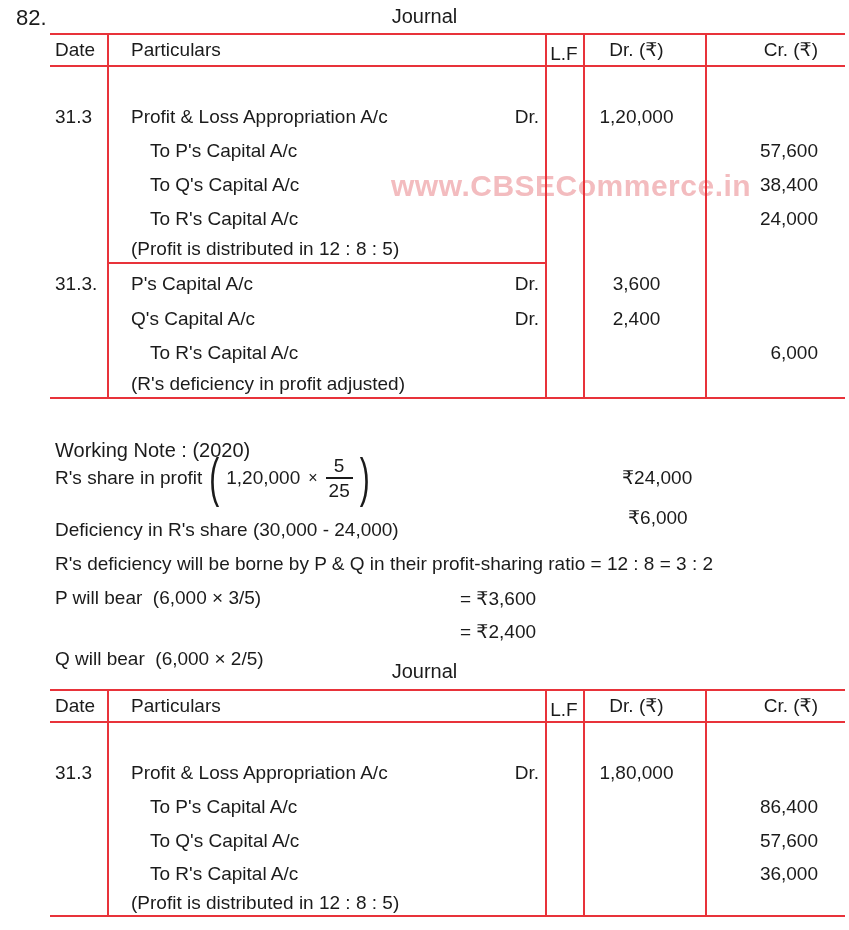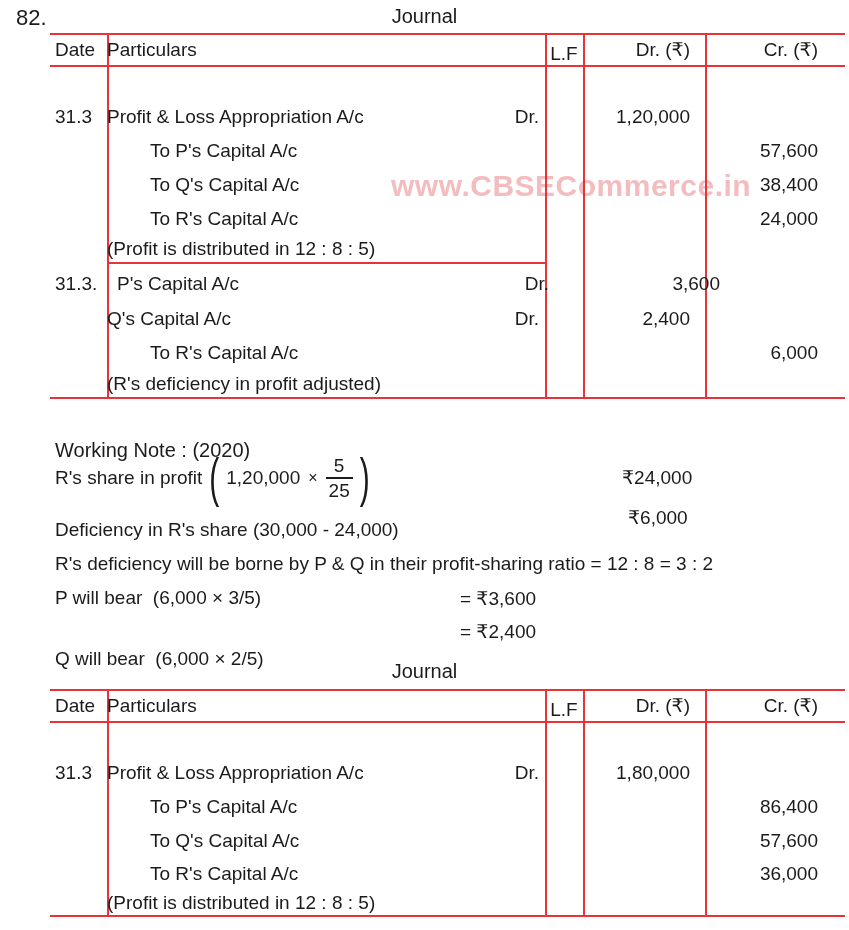--- a/index.html
+++ b/index.html
@@ -31,26 +31,26 @@
   .vl2{left:495px;}
   .vl3{left:533px;}
   .vl4{left:655px;}
   .sep{position:absolute;top:229px;left:57px;width:440px;height:2px;background:#e8333a;}
   .trow{
     position:absolute;left:0;width:795px;
     display:grid;grid-template-columns:57px 438px 38px 122px 140px;
     align-items:center;
   }
   .cd{grid-column:1;padding-left:5px;}
-  .cp{grid-column:2;padding-left:0;display:flex;justify-content:space-between;align-items:center;}
+  .cp{grid-column:2;padding-left:24px;display:flex;justify-content:space-between;align-items:center;}
   .cp .drlbl{padding-right:6px;}
   .cp-ind{padding-left:43px;}
   .cp-nar{}
   .cl{grid-column:3;text-align:center;margin-top:8px;}
-  .cdr{grid-column:4;text-align:right;padding-right:15px;}
+  .cdr{grid-column:4;text-align:center;padding-right:15px;}
   .ccr{grid-column:5;text-align:right;padding-right:27px;}
   
   .wn{position:absolute;left:55px;white-space:pre;z-index:2;}
   .wn-head{top:415px;font-size:20px;margin-top:24px;}
   .wn-f1{top:447px;height:62px;display:flex;align-items:center;gap:6px;white-space:pre;}
   .bigparen{font-size:30px;font-weight:300;transform:scaleY(1.8);display:inline-block;line-height:1;padding:0 1px;}
   .times{font-size:16px;padding:0 2px;}
   .frac{display:inline-flex;flex-direction:column;align-items:center;line-height:1.15;}
   .frac .den{border-top:2px solid #1b1b1b;padding:1px 3px 0 3px;}
   .frac .num{padding:0 3px;}
@@ -114,21 +114,21 @@
 
     <div class="trow" style="top:169px;height:34px;">
       <div class="cp cp-ind">To R's Capital A/c</div>
       <div class="ccr">24,000</div>
     </div>
 
     <div class="trow" style="top:203px;height:26px;">
       <div class="cp cp-nar">(Profit is distributed in 12 : 8 : 5)</div>
     </div>
 
-    <div class="trow" style="top:233px;height:36px;gap:10px;">
+    <div class="trow" style="top:233px;height:36px;">
       <div class="cd">31.3.</div>
       <div class="cp">
         <span>P's Capital A/c</span>
         <span class="drlbl">Dr.</span>
       </div>
       <div class="cdr">3,600</div>
     </div>
 
     <div class="trow" style="top:269px;height:34px;">
       <div class="cp">

